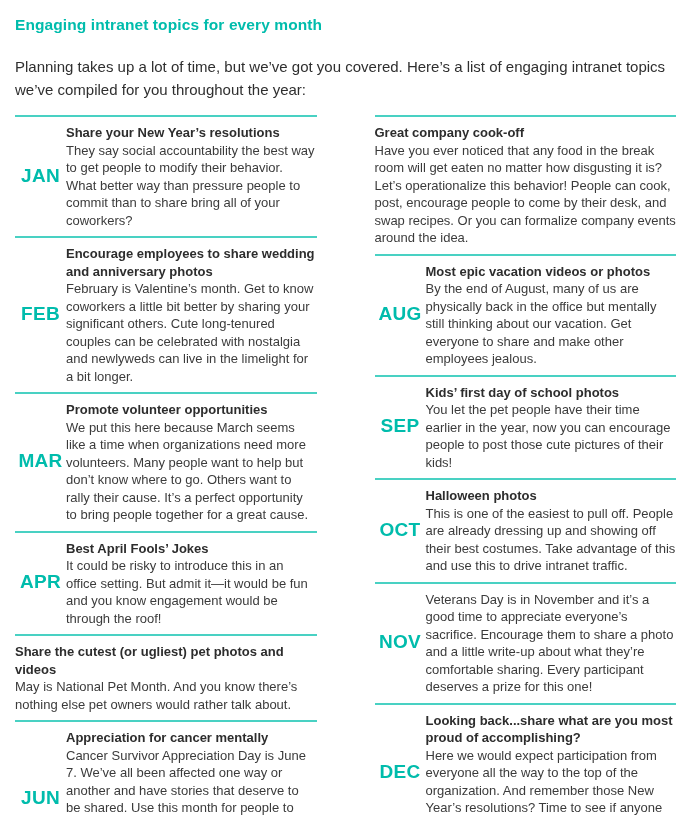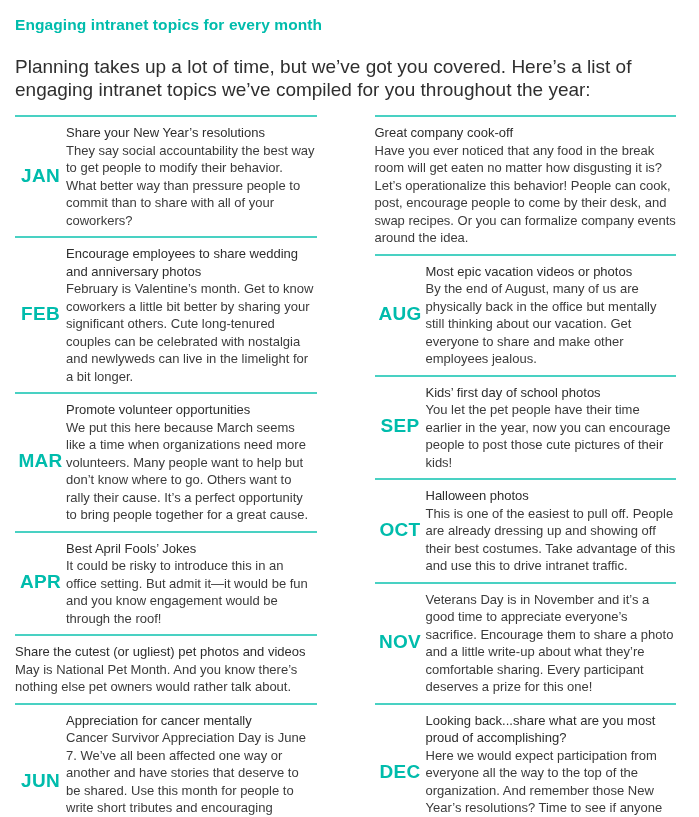--- a/index.html
+++ b/index.html
@@ -17,57 +17,57 @@
     overflow:hidden;
   }
   .page{padding:16px 23px 0 15px;}
   .page-title{
     margin:0 0 21px 0;
     font-size:15.5px;font-weight:bold;color:var(--accent);
     letter-spacing:0.1px;
   }
   .intro{
     margin:0 0 14px 0;
-    font-size:19px;line-height:23px;color:#2f2f2f;
+    font-size:15px;line-height:23px;color:#2f2f2f;
     max-width:672px;
   }
   .columns{display:flex;gap:58px;align-items:flex-start;}
   .column{flex:1;min-width:0;border-bottom:2px solid var(--divider);}
   .section{
     border-top:2px solid var(--divider);
     display:flex;align-items:stretch;
     padding:5px 0 7px 0;
   }
   .month{
     flex:0 0 51px;
     display:flex;align-items:center;justify-content:center;
     color:var(--accent);font-weight:bold;font-size:19px;letter-spacing:0.3px;
   }
   .content{
     flex:1;min-width:0;
     font-size:13px;line-height:17.5px;color:var(--body-text);
     padding-top:2px;
   }
-  .topic-title{font-weight:normal;color:var(--title-text);}
+  .topic-title{font-weight:bold;color:var(--title-text);}
 </style>
 </head>
 <body>
 
 <div class="page">
   <h1 class="page-title">Engaging intranet topics for every month</h1>
   <p class="intro">Planning takes up a lot of time, but we’ve got you covered. Here’s a list of engaging intranet topics we’ve compiled for you throughout the year:</p>
 
   <div class="columns">
 
     <div class="column">
       <div class="section">
         <div class="month">JAN</div>
         <div class="content">
           <div class="topic-title">Share your New Year’s resolutions</div>
-          <div class="topic-body">They say social accountability the best way to get people to modify their behavior. What better way than pressure people to commit than to share with all of your coworkers?</div>
+          <div class="topic-body">They say social accountability the best way to get people to modify their behavior. What better way than pressure people to commit than to share bring all of your coworkers?</div>
         </div>
       </div>
       <div class="section">
         <div class="month">FEB</div>
         <div class="content">
           <div class="topic-title">Encourage employees to share wedding and anniversary photos</div>
           <div class="topic-body">February is Valentine’s month. Get to know coworkers a little bit better by sharing your significant others. Cute long-tenured couples can be celebrated with nostalgia and newlyweds can live in the limelight for a bit longer.</div>
         </div>
       </div>
       <div class="section">

